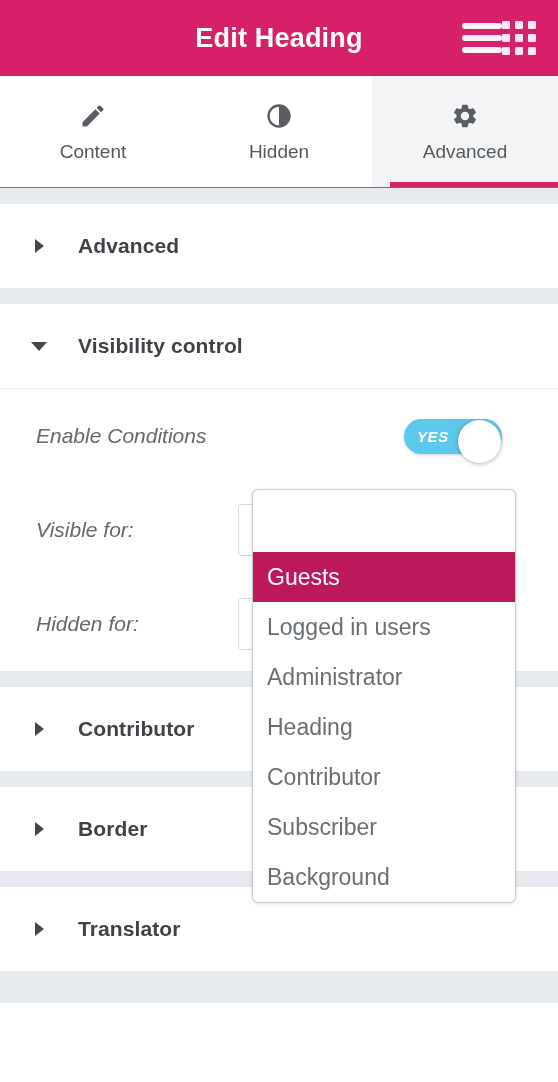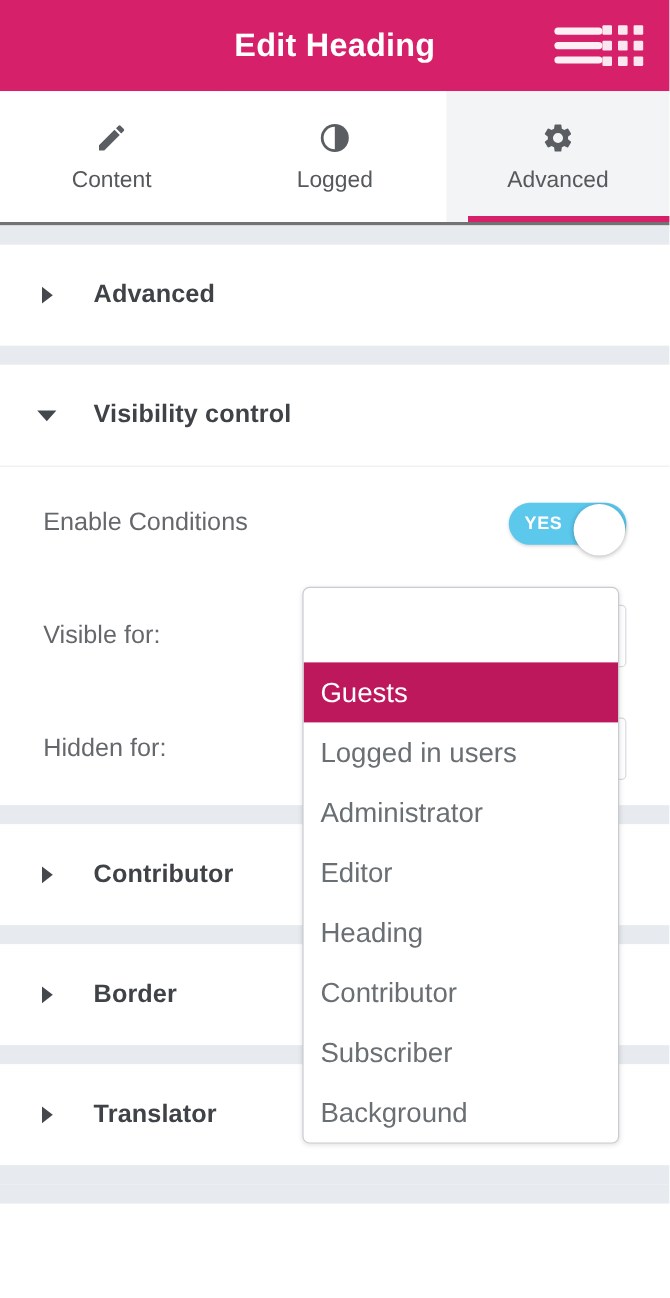--- a/index.html
+++ b/index.html
@@ -72,21 +72,21 @@
     height: 8px;
     background: #fae6ee;
     border-radius: 1px;
   }
 
   
   .tabs {
     display: flex;
     height: 112px;
     background: #ffffff;
-    border-bottom: 3px solid #737373;
+    border-bottom: 1px solid #737373;
     box-sizing: border-box;
   }
   .tab {
     flex: 1 1 33.333%;
     display: flex;
     flex-direction: column;
     align-items: center;
     justify-content: center;
     gap: 10px;
     position: relative;
@@ -164,21 +164,22 @@
     font-size: 21px;
     font-weight: bold;
     color: #3f4347;
     letter-spacing: 0.1px;
   }
 
   
   .vc-body {
     background: #ffffff;
     border-top: 1px solid #eceef0;
-    padding: 0 36px 0 36px;
+    padding: 0 56px 0 36px;
+    font-style: italic;
   }
   .field-row {
     display: flex;
     align-items: center;
     justify-content: space-between;
     height: 94px;
   }
   .field-label {
     font-size: 21px;
     color: #65686b;
@@ -293,21 +294,21 @@
     <span class="tab-label">Content</span>
   </div>
 
   <div class="tab">
     <span class="tab-icon">
       <svg width="28" height="28" viewBox="0 0 24 24">
         <circle cx="12" cy="12" r="10" fill="#5a5e62"></circle>
         <path fill="#ffffff" d="M12 4a8 8 0 0 0 0 16z"></path>
       </svg>
     </span>
-    <span class="tab-label">Logged</span>
+    <span class="tab-label">Hidden</span>
   </div>
 
   <div class="tab active">
     <span class="tab-icon">
       <svg width="28" height="28" viewBox="0 0 24 24">
         <path fill="#5a5e62" d="M19.14 12.94a7.07 7.07 0 0 0 0-1.88l2.03-1.58a.5.5 0 0 0 .12-.64l-1.92-3.32a.5.5 0 0 0-.6-.22l-2.39.96a7.03 7.03 0 0 0-1.63-.94l-.36-2.54a.5.5 0 0 0-.5-.42h-3.84a.5.5 0 0 0-.5.42l-.36 2.54c-.59.24-1.13.56-1.63.94l-2.39-.96a.5.5 0 0 0-.6.22L2.65 8.84a.5.5 0 0 0 .12.64l2.03 1.58a7.07 7.07 0 0 0 0 1.88l-2.03 1.58a.5.5 0 0 0-.12.64l1.92 3.32c.13.23.4.31.6.22l2.39-.96c.5.38 1.04.7 1.63.94l.36 2.54c.04.24.25.42.5.42h3.84c.25 0 .46-.18.5-.42l.36-2.54c.59-.24 1.13-.56 1.63-.94l2.39.96c.2.09.47.01.6-.22l1.92-3.32a.5.5 0 0 0-.12-.64l-2.03-1.58zM12 15.6A3.6 3.6 0 1 1 12 8.4a3.6 3.6 0 0 1 0 7.2z"></path>
       </svg>
     </span>
     <span class="tab-label">Advanced</span>
   </div>
@@ -378,18 +379,17 @@
 
   <div class="band"></div>
 
 </div>
 
 <div class="dropdown">
   <div class="dd-blank"></div>
   <div class="dd-item selected">Guests</div>
   <div class="dd-item">Logged in users</div>
   <div class="dd-item">Administrator</div>
-  <div class="dd-item">Editor</div>
   <div class="dd-item">Heading</div>
   <div class="dd-item">Contributor</div>
   <div class="dd-item">Subscriber</div>
   <div class="dd-item">Background</div>
 </div>
 
 </body></html>

